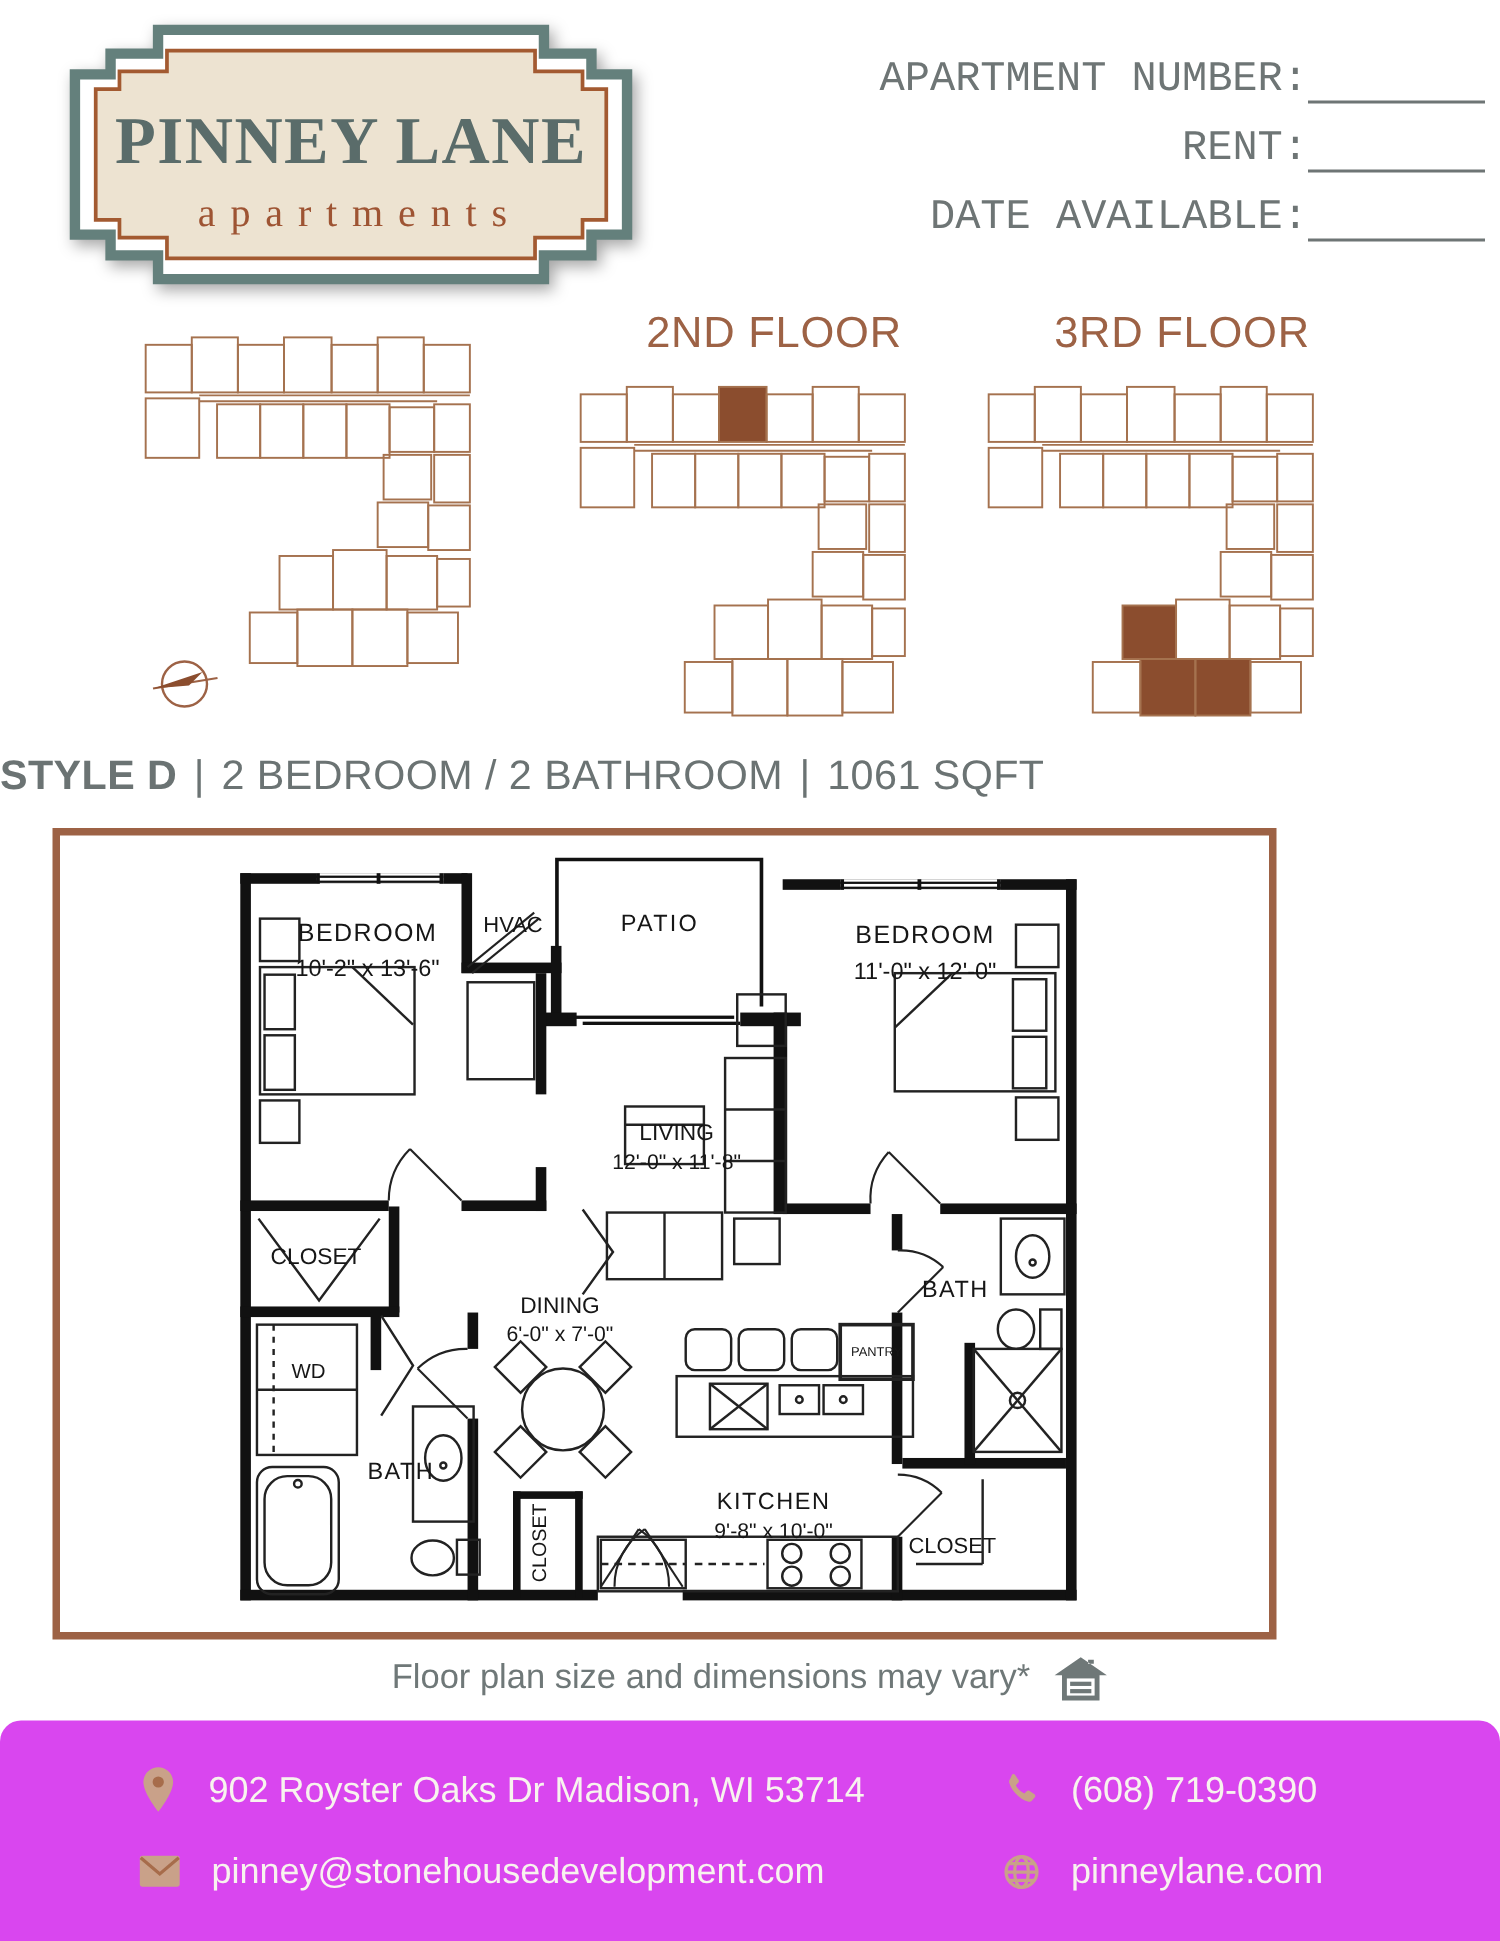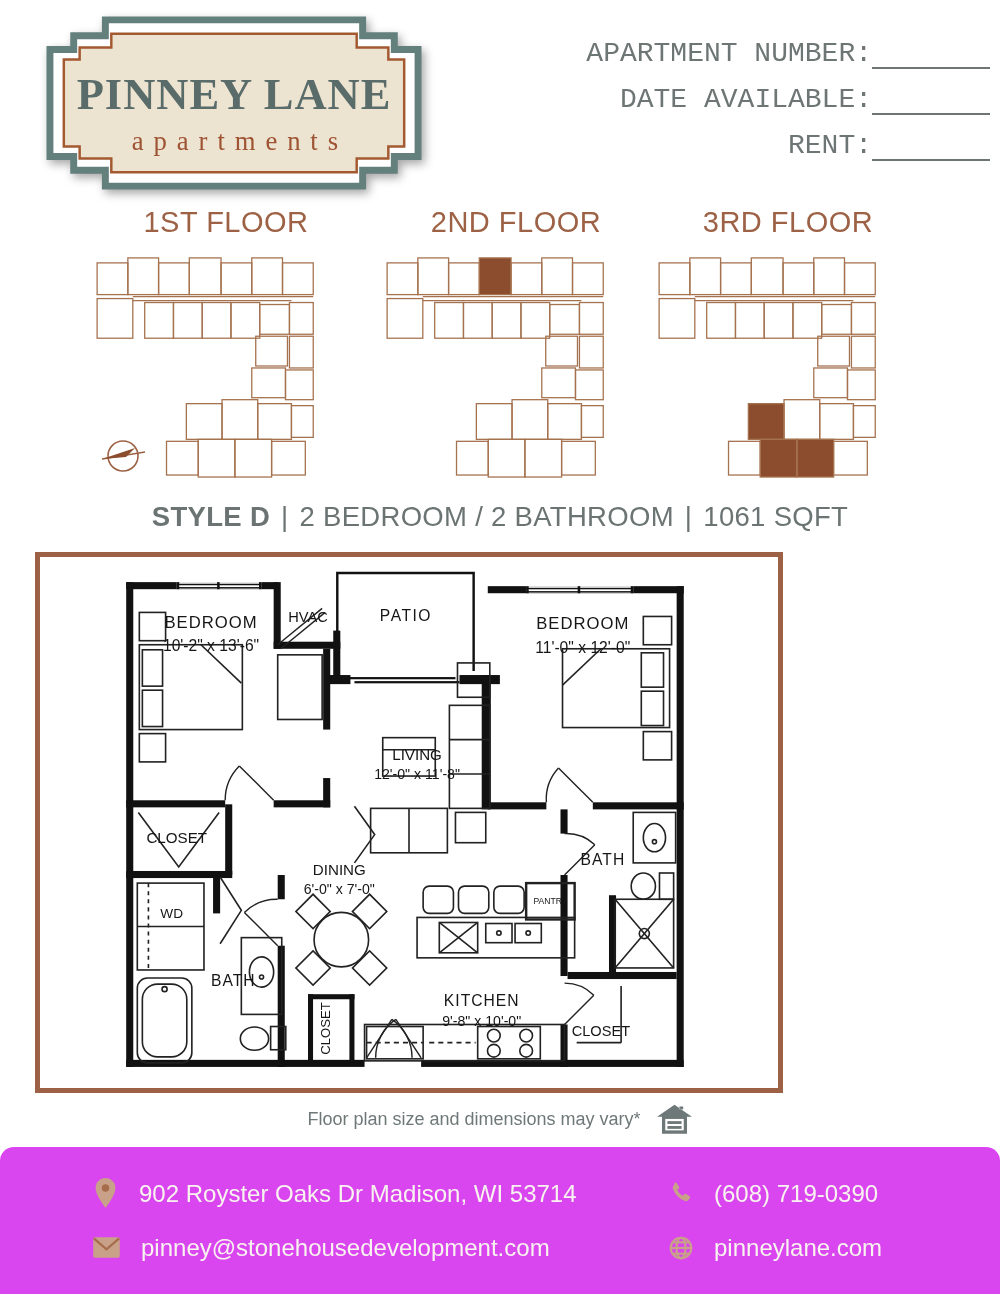--- a/index.html
+++ b/index.html
@@ -11,32 +11,32 @@
   
   .fields{position:absolute;top:38px;right:10px;text-align:right;color:#6E7575;font-size:28px;font-family:Liberation Mono, monospace;}
   .field-row{margin-bottom:15px;white-space:nowrap;}
   .blank{display:inline-block;width:118px;border-bottom:2px solid #6E7575;height:26px;vertical-align:bottom;}
   
   .floor-col{position:absolute;top:206px;width:292px;text-align:center;}
   .floor-label{font-size:29px;color:#9D6245;letter-spacing:.5px;}
   .floor-map{margin-top:10px;}
   .compass{position:absolute;left:100px;top:432px;}
   
-  .style-line{position:absolute;top:501px;left:0;width:100%;text-align:center;
+  .style-line{position:absolute;top:501px;left:0;width:100%;text-align:left;
               font-size:27.5px;color:#6B7373;letter-spacing:.3px;}
   .style-line .bold{font-weight:bold;}
   .style-line .sep{padding:0 11px;font-weight:300;}
   
-  .plan-box{position:absolute;left:35px;top:552px;width:748px;height:541px;
+  .plan-box{position:absolute;left:35px;top:552px;width:816px;height:541px;
             border:5px solid #9D6245;background:#fff;box-sizing:border-box;}
   .plan{display:block;margin:13px auto 0 auto;}
   .plan text{font-family:"Liberation Sans",sans-serif;fill:#161616;text-anchor:middle;}
   
   .disclaimer{position:absolute;top:1104px;left:0;width:100%;display:flex;
-              justify-content:center;align-items:center;gap:15px;color:#6F7878;font-size:18px;}
+              justify-content:center;align-items:flex-start;gap:15px;color:#6F7878;font-size:23px;}
   
   .footer{position:absolute;left:0;top:1147px;width:1000px;height:147px;
           background:#d946ef;border-radius:14px 14px 0 0;}
   .f-col{position:absolute;top:24px;}
   .f-left{left:92px;}
   .f-right{left:668px;}
   .f-row{display:flex;align-items:center;gap:20px;height:45px;margin-bottom:9px;
          color:#F8F3EE;font-size:24px;white-space:nowrap;}
   .f-icon{flex:0 0 auto;}
 </style>
@@ -84,26 +84,25 @@
 
   <svg class="logo" width="376" height="178" viewBox="0 0 380 176">
     <path d="M60,4 H320 V20 H352 V34 H376 V142 H352 V156 H320 V172 H60 V156 H28 V142 H4 V34 H28 V20 H60 Z" fill="#ffffff" stroke="#64807C" stroke-width="7"></path>
     <path d="M66,18 H314 V32 H346 V44 H362 V132 H346 V144 H314 V158 H66 V144 H34 V132 H18 V44 H34 V32 H66 Z" fill="#EDE3D1" stroke="#A35A31" stroke-width="2.5"></path>
     <text x="190" y="94" text-anchor="middle" font-size="45" font-weight="bold" fill="#5A6C6A" letter-spacing="1">PINNEY LANE</text>
     <text x="196" y="136" text-anchor="middle" font-size="27" fill="#9E5433" letter-spacing="10">apartments</text>
   </svg>
 
   <div class="fields">
     <div class="field-row"><span>APARTMENT NUMBER:</span><span class="blank"></span></div>
+    <div class="field-row"><span>RENT:</span><span class="blank"></span></div>
     <div class="field-row"><span>DATE AVAILABLE:</span><span class="blank"></span></div>
-    <div class="field-row"><span>RENT:</span><span class="blank"></span></div>
   </div>
 
   <div class="floor-col" style="left:80px;">
-    <div class="floor-label">1ST FLOOR</div>
     <svg class="floor-map" width="278" height="230" viewBox="0 0 280 232">
       <use href="#bldg"></use>
     </svg>
   </div>
   <div class="floor-col" style="left:370px;">
     <div class="floor-label">2ND FLOOR</div>
     <svg class="floor-map" width="278" height="230" viewBox="0 0 280 232">
       <rect x="103" y="9" width="32" height="37" fill="#8B4D2E"></rect>
       <use href="#bldg"></use>
     </svg>

